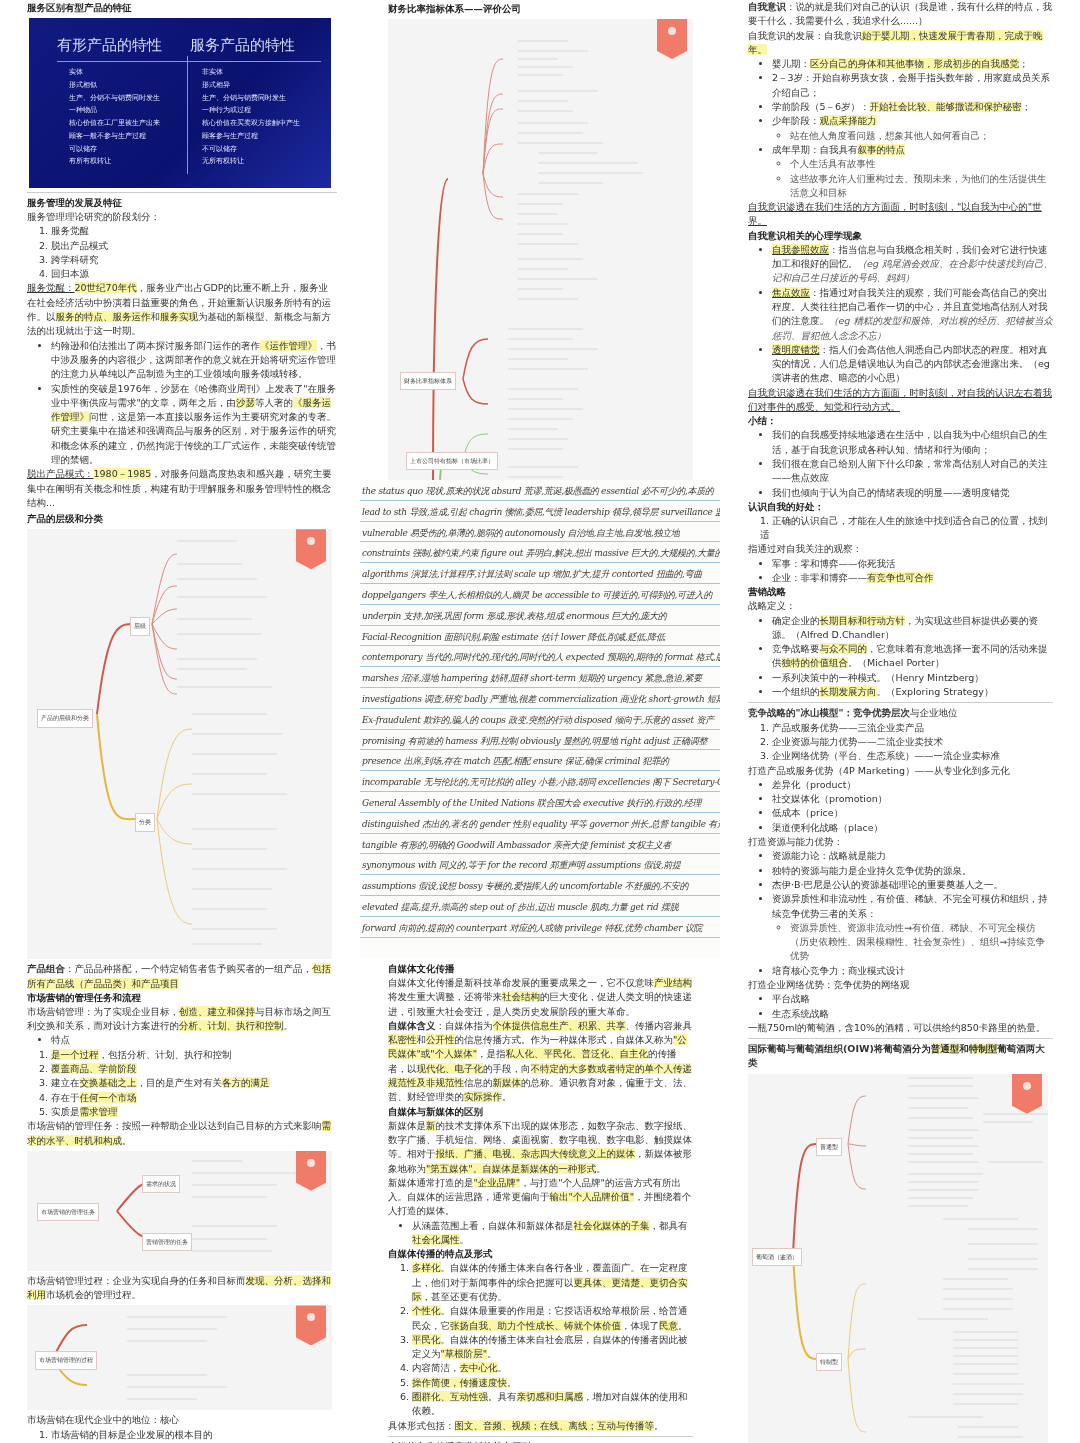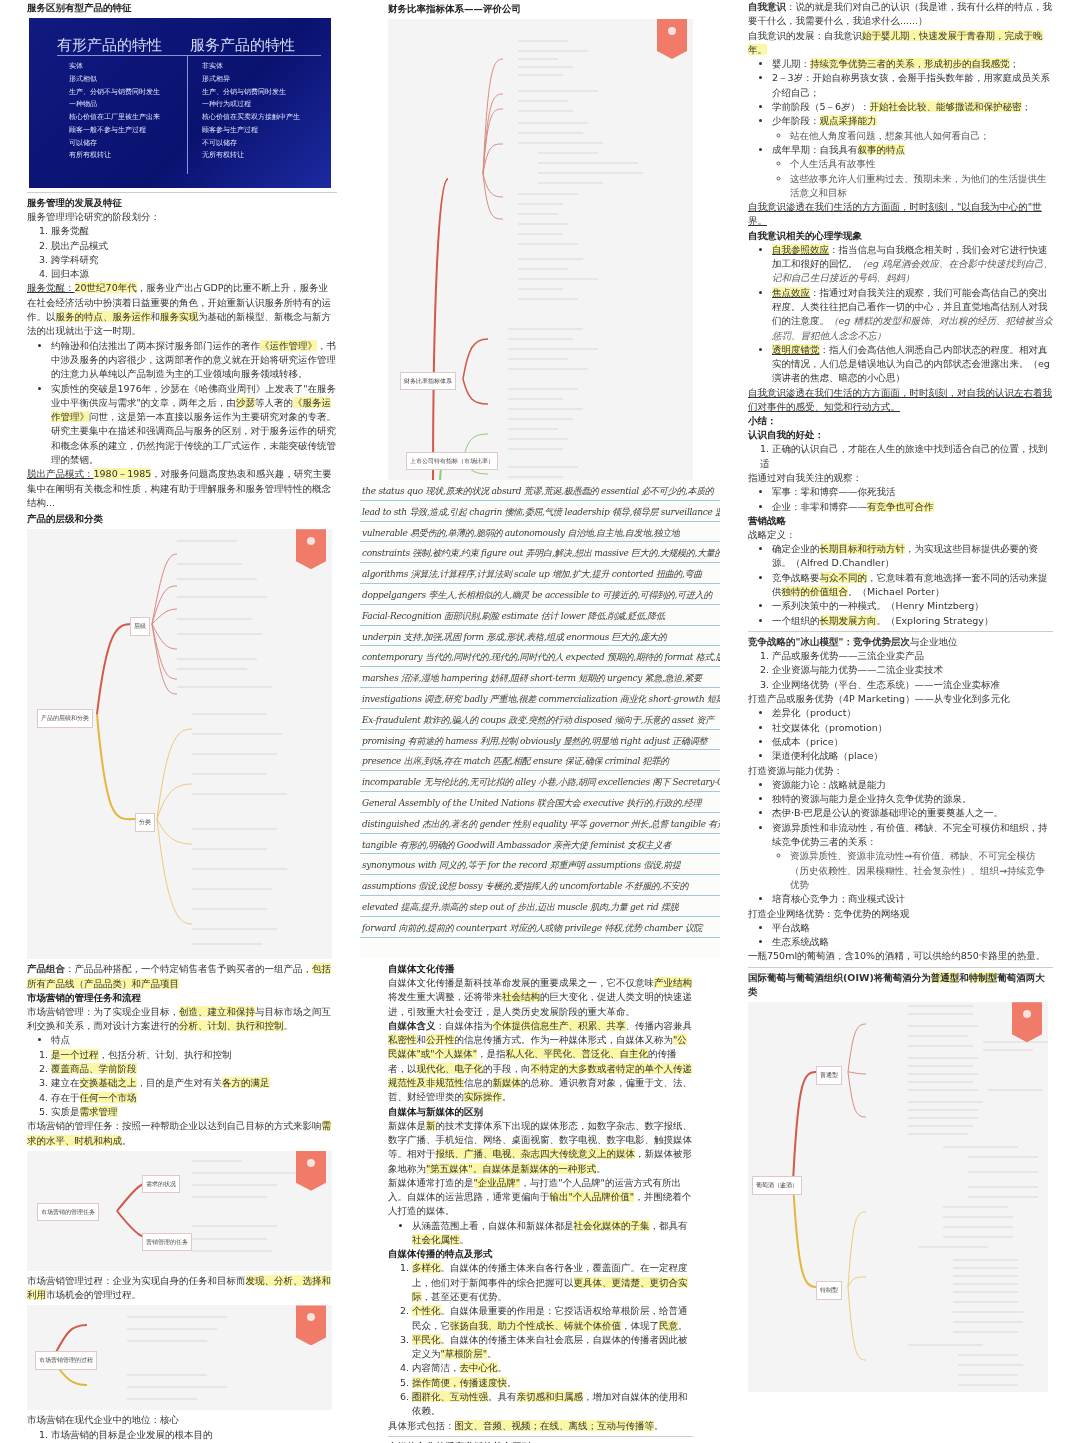--- a/index.html
+++ b/index.html
@@ -12,21 +12,21 @@
 p{margin:0}
 .hl{background:#fbf7a6}
 .u{text-decoration:underline}
 ol,ul{padding-left:24px}
 ul.sub{padding-left:18px;list-style:circle;color:#555}
 li{line-height:14.3px}
 .it{font-style:italic;color:#555}
 .divider{border-top:1px solid #ccc;margin:3px 0}
 
 .slide{background:linear-gradient(135deg,#101a80,#0a1270 60%,#1c2aa0);height:170px;margin:3px 0 4px 2px;width:302px;padding:20px 10px 0 28px;color:#fff;position:relative}
-.slide .heads{display:flex;border-bottom:1px solid #8a95d8;padding-bottom:3px}
+.slide .heads{display:flex;border-bottom:1px solid #8a95d8;padding-bottom:9px}
 .slide .heads div{font-size:15px;font-family:"DejaVu Serif",serif;color:#d7dcf5;width:125px}
 .slide .cols{display:flex}
 .slide .cols ul{list-style:none;padding:4px 0 0 12px;width:125px}
 .slide .cols li{font-size:7px;line-height:12.7px;color:#e4e7ff}
 .slide .vline{position:absolute;left:158px;top:38px;height:118px;border-left:1px solid #8a95d8}
 
 .mm{background:#f4f4f4;position:relative;margin:3px 0;overflow:hidden}
 .mm svg{position:absolute;left:0;top:0}
 .badge{position:absolute;right:6px;top:0;width:30px;height:40px;background:#ef7b68;clip-path:polygon(0 0,100% 0,100% 80%,50% 100%,0 80%)}
 .badge::after{content:"";position:absolute;left:11px;top:8px;width:8px;height:8px;border-radius:50%;background:#fbe2dc}
@@ -257,22 +257,22 @@
   </div>
 </div>
 
 <div class="hw">
   <div class="line">the status quo 现状,原来的状况    absurd 荒谬,荒诞,极愚蠢的    essential 必不可少的,本质的</div>
   <div class="line">lead to sth 导致,造成,引起    chagrin 懊恼,委屈,气愤    leadership 领导,领导层    surveillance 监视,监督</div>
   <div class="line">vulnerable 易受伤的,单薄的,脆弱的    autonomously 自治地,自主地,自发地,独立地</div>
   <div class="line">constraints 强制,被约束,约束    figure out 弄明白,解决,想出    massive 巨大的,大规模的,大量的</div>
   <div class="line">algorithms 演算法,计算程序,计算法则    scale up 增加,扩大,提升    contorted 扭曲的,弯曲</div>
   <div class="line">doppelgangers 孪生人,长相相似的人,幽灵    be accessible to 可接近的,可得到的,可进入的</div>
+  <div class="line">underpin 支持,加强,巩固    form 形成,形状,表格,组成    enormous 巨大的,庞大的</div>
   <div class="line">Facial-Recognition 面部识别,刷脸    estimate 估计    lower 降低,削减,贬低,降低</div>
-  <div class="line">underpin 支持,加强,巩固    form 形成,形状,表格,组成    enormous 巨大的,庞大的</div>
   <div class="line">contemporary 当代的,同时代的,现代的,同时代的人    expected 预期的,期待的    format 格式,版式</div>
   <div class="line">marshes 沼泽,湿地    hampering 妨碍,阻碍    short-term 短期的    urgency 紧急,急迫,紧要</div>
   <div class="line">investigations 调查,研究    badly 严重地,很差    commercialization 商业化    short-growth 短期增长</div>
   <div class="line">Ex-fraudulent 欺诈的,骗人的    coups 政变,突然的行动    disposed 倾向于,乐意的    asset 资产</div>
   <div class="line">promising 有前途的    hamess 利用,控制    obviously 显然的,明显地    right adjust 正确调整</div>
   <div class="line">presence 出席,到场,存在    match 匹配,相配    ensure 保证,确保    criminal 犯罪的</div>
   <div class="line">incomparable 无与伦比的,无可比拟的    alley 小巷,小路,胡同    excellencies 阁下    Secretary-General 秘书长</div>
   <div class="line">General Assembly of the United Nations 联合国大会    executive 执行的,行政的,经理</div>
   <div class="line">distinguished 杰出的,著名的    gender 性别    equality 平等    governor 州长,总督    tangible 有形的</div>
   <div class="line">tangible 有形的,明确的    Goodwill Ambassador 亲善大使    feminist 女权主义者</div>
@@ -304,21 +304,21 @@
   <p><span>具体形式包括：</span><span class="hl">图文、音频、视频；在线、离线；互动与传播等</span><span>。</span></p>
   <div class="divider"></div>
   <h3>自媒体文化传播应遵循的基本原则</h3>
 
 </div>
 
 <div class="col" id="c3">
   <p><b>自我意识</b><span>：说的就是我们对自己的认识（我是谁，我有什么样的特点，我要干什么，我需要什么，我追求什么......）</span></p>
   <p><span>自我意识的发展：自我意识</span><span class="hl">始于婴儿期，快速发展于青春期，完成于晚年。</span></p>
   <ul>
-    <li><span>婴儿期：</span><span class="hl">持续竞争优势三者的关系，形成初步的自我感觉</span><span>；</span></li>
+    <li><span>婴儿期：</span><span class="hl">区分自己的身体和其他事物，形成初步的自我感觉</span><span>；</span></li>
     <li><span>2－3岁：</span><span>开始自称男孩女孩，会掰手指头数年龄，用家庭成员关系介绍自己；</span></li>
     <li><span>学前阶段（5－6岁）：</span><span class="hl">开始社会比较、能够撒谎和保护秘密</span><span>；</span></li>
     <li><span>少年阶段：</span><span class="hl">观点采择能力</span>
       <ul class="sub">
           <li>站在他人角度看问题，想象其他人如何看自己；</li>
         </ul></li>
     <li><span>成年早期：</span><span>自我具有</span><span class="hl">叙事的特点</span>
       <ul class="sub">
           <li>个人生活具有故事性</li>
           <li>这些故事允许人们重构过去、预期未来，为他们的生活提供生活意义和目标</li>
@@ -326,20 +326,25 @@
   </ul>
   <p class="u">自我意识渗透在我们生活的方方面面，时时刻刻，"以自我为中心的"世界。</p>
   <h3>自我意识相关的心理学现象</h3>
   <ul>
     <li><span class="hl u">自我参照效应</span><span>：指当信息与自我概念相关时，我们会对它进行快速加工和很好的回忆。</span><span class="it">（eg 鸡尾酒会效应、在合影中快速找到自己、记和自己生日接近的号码、妈妈）</span></li>
     <li><span class="hl u">焦点效应</span><span>：指通过对自我关注的观察，我们可能会高估自己的突出程度。人类往往把自己看作一切的中心，并且直觉地高估别人对我们的注意度。</span><span class="it">（eg 糟糕的发型和服饰、对出糗的经历、犯错被当众惩罚、冒犯他人念念不忘）</span></li>
     <li><span class="hl u">透明度错觉</span><span>：指人们会高估他人洞悉自己内部状态的程度。相对真实的情况，人们总是错误地认为自己的内部状态会泄露出来。</span><span>（eg 演讲者的焦虑、暗恋的小心思）</span></li>
   </ul>
   <p class="u">自我意识渗透在我们生活的方方面面，时时刻刻，对自我的认识左右着我们对事件的感受、知觉和行动方式。</p>
   <h3>小结：</h3>
+  <ul>
+    <li>我们的自我感受持续地渗透在生活中，以自我为中心组织自己的生活，基于自我意识形成各种认知、情绪和行为倾向；</li>
+    <li>我们很在意自己给别人留下什么印象，常常高估别人对自己的关注——焦点效应</li>
+    <li>我们也倾向于认为自己的情绪表现的明显——透明度错觉</li>
+  </ul>
   <h3>认识自我的好处：</h3>
   <p style="padding-left:12px">1. 正确的认识自己，才能在人生的旅途中找到适合自己的位置，找到适</p>
   <p>指通过对自我关注的观察：</p>
   <ul>
     <li>军事：零和博弈——你死我活</li>
     <li><span>企业：非零和博弈——</span><span class="hl">有竞争也可合作</span></li>
   </ul>
   <h3>营销战略</h3>
   <p>战略定义：</p>
   <ul>

